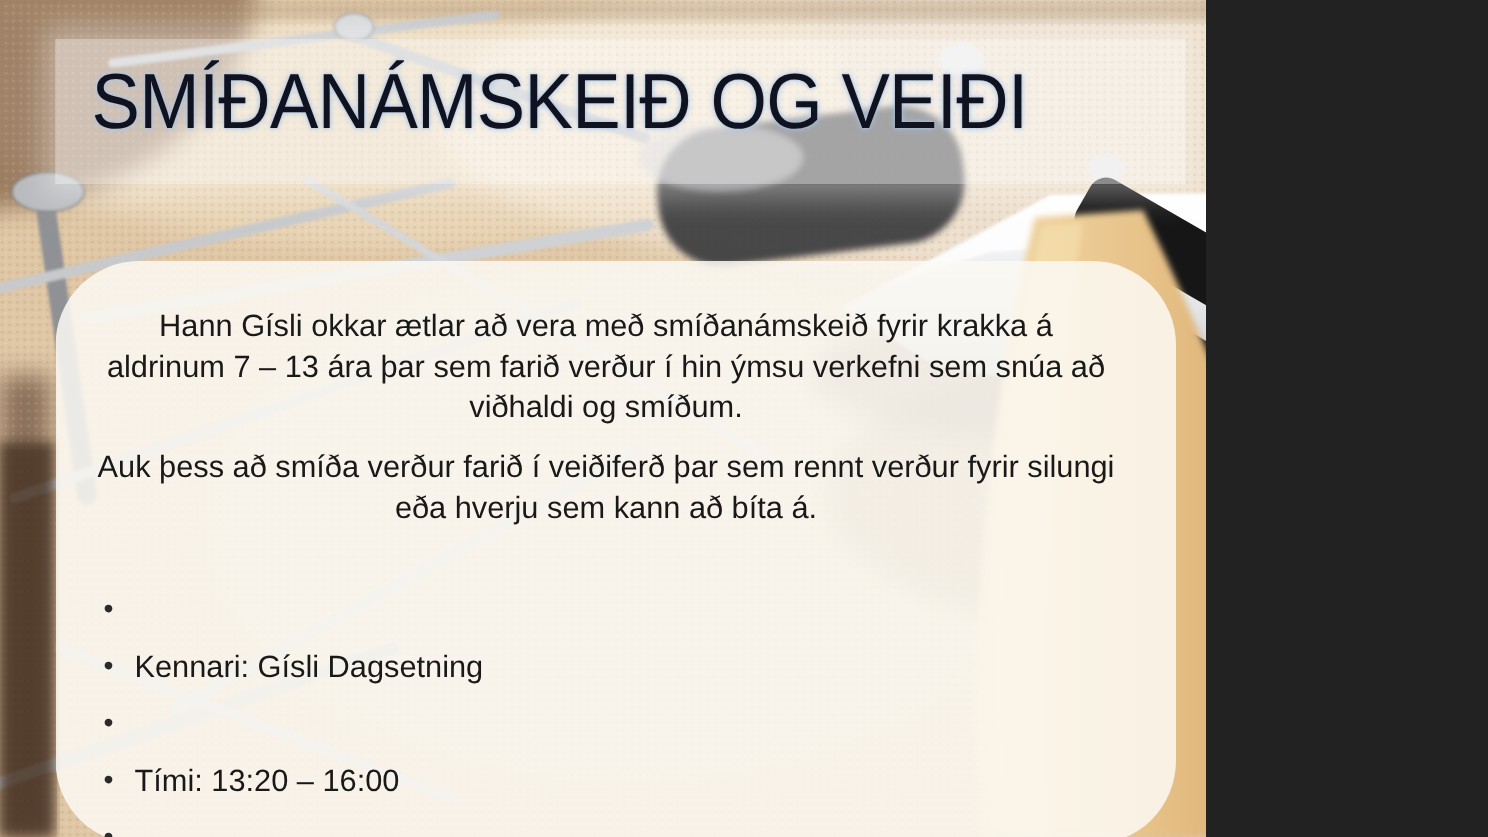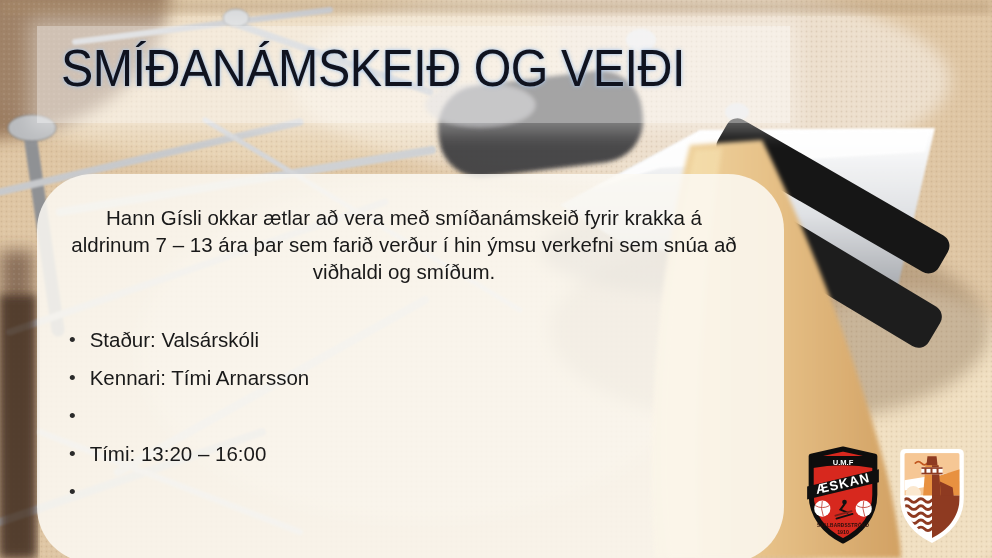--- a/index.html
+++ b/index.html
@@ -1,17 +1,17 @@
 <!DOCTYPE html>
 <html><head>
 <meta charset="utf-8">
 <style>
   html,body { margin:0; padding:0; background:#222; }
   .slide {
-    position:relative; width:992px; height:558px; overflow:hidden;
+    position:relative; width:804px; height:558px; overflow:hidden;
     font-family:"Liberation Sans", sans-serif; background:#0ea5e9;
   }
   .bg { position:absolute; left:0; top:0; width:992px; height:558px; }
 
   .title-band {
     position:absolute; left:37px; top:26px; width:753px; height:97px;
     background:rgba(255,255,255,0.50);
     box-shadow:0 0 18px 8px rgba(255,255,255,0.35);
   }
   .title {
@@ -123,28 +123,28 @@
       <path d="M 695,150 L 722,148 C 700,300 692,440 700,558 L 668,558 C 655,470 660,300 695,150 Z" fill="#f7e3b3" opacity="0.6" filter="url(#b2)"></path>
     </g>
   </svg>
 
   <div class="title-band"></div>
   <h1 class="title">SMÍÐANÁMSKEIÐ OG VEIÐI</h1>
 
   <div class="panel">
     <div class="panel-inner">
       <p class="para">Hann Gísli okkar ætlar að vera með smíðanámskeið fyrir krakka á aldrinum 7 – 13 ára þar sem farið verður í hin ýmsu verkefni sem snúa að viðhaldi og smíðum.</p>
+      <p class="para">Auk þess að smíða verður farið í veiðiferð þar sem rennt verður fyrir silungi  eða hverju sem kann að bíta á.</p>
       <ul class="bullets">
         <li>
           <span class="marker">•</span>
-          <span>Staður: Valsárskóli</span>
-        </li>
-        <li>
-          <span class="marker">•</span>
-          <span>Kennari: Tími Arnarsson</span>
+        </li>
+        <li>
+          <span class="marker">•</span>
+          <span>Kennari: Gísli Dagsetning</span>
         </li>
         <li>
           <span class="marker">•</span>
         </li>
         <li>
           <span class="marker">•</span>
           <span>Tími: 13:20 – 16:00</span>
         </li>
         <li>
           <span class="marker">•</span>

